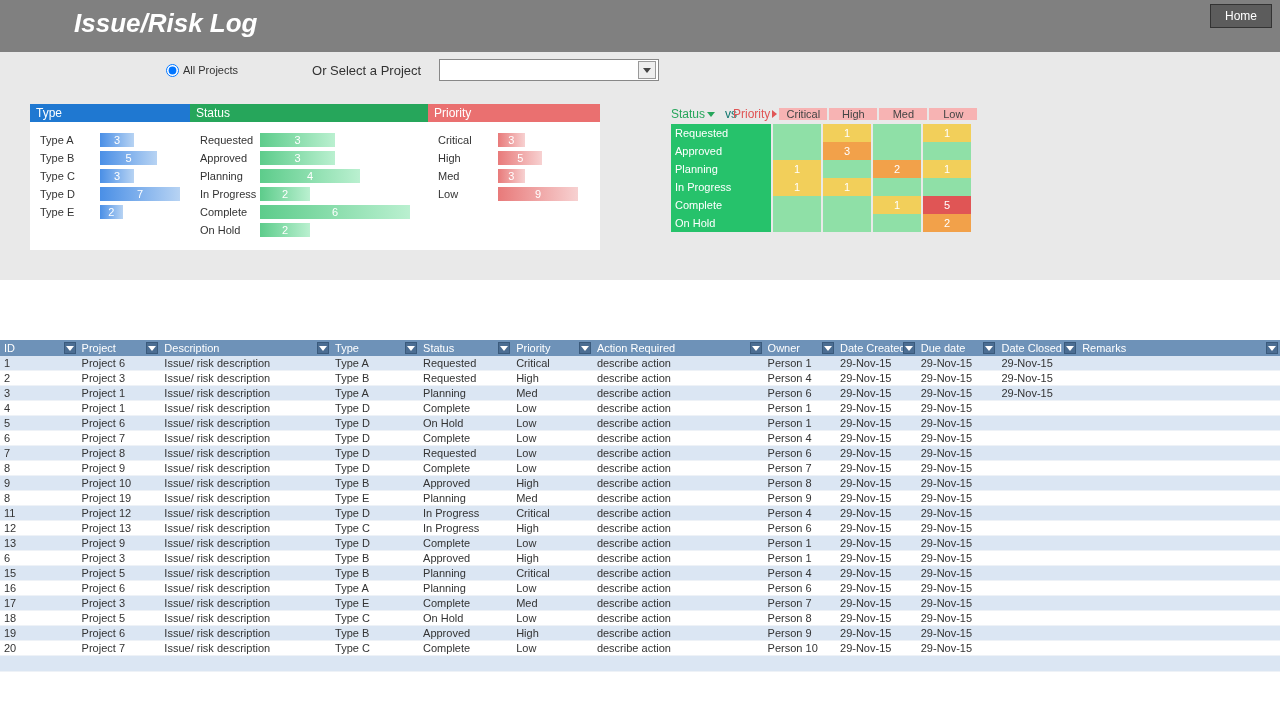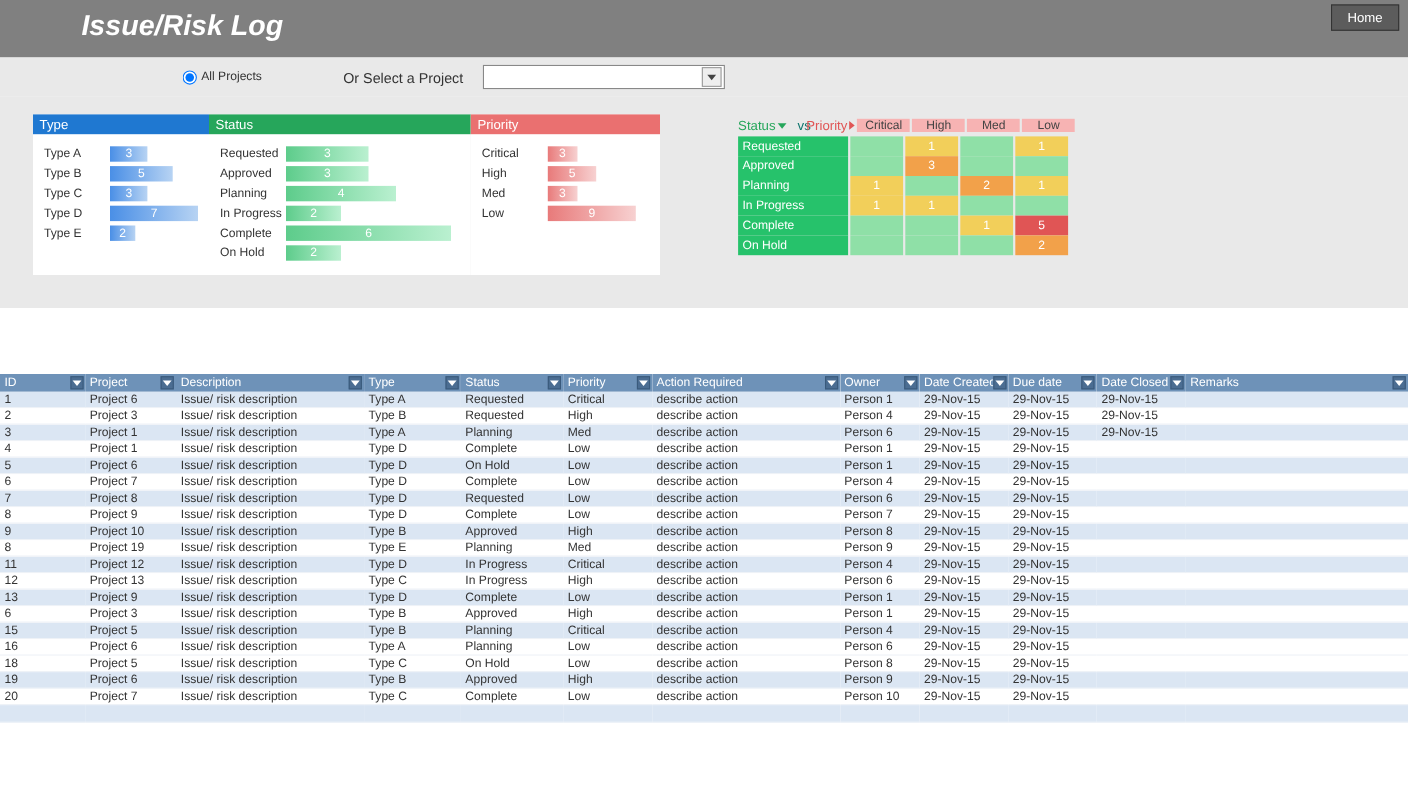--- a/index.html
+++ b/index.html
@@ -490,20 +490,34 @@
           <td>Type A</td>
           <td>Planning</td>
           <td>Low</td>
           <td>describe action</td>
           <td>Person 6</td>
           <td>29-Nov-15</td>
           <td>29-Nov-15</td>
           <td></td>
           <td></td>
         </tr>
+        <tr class="odd">
+          <td>17</td>
+          <td>Project 3</td>
+          <td>Issue/ risk description</td>
+          <td>Type E</td>
+          <td>Complete</td>
+          <td>Med</td>
+          <td>describe action</td>
+          <td>Person 7</td>
+          <td>29-Nov-15</td>
+          <td>29-Nov-15</td>
+          <td></td>
+          <td></td>
+        </tr>
         <tr class="ev">
           <td>18</td>
           <td>Project 5</td>
           <td>Issue/ risk description</td>
           <td>Type C</td>
           <td>On Hold</td>
           <td>Low</td>
           <td>describe action</td>
           <td>Person 8</td>
           <td>29-Nov-15</td>

